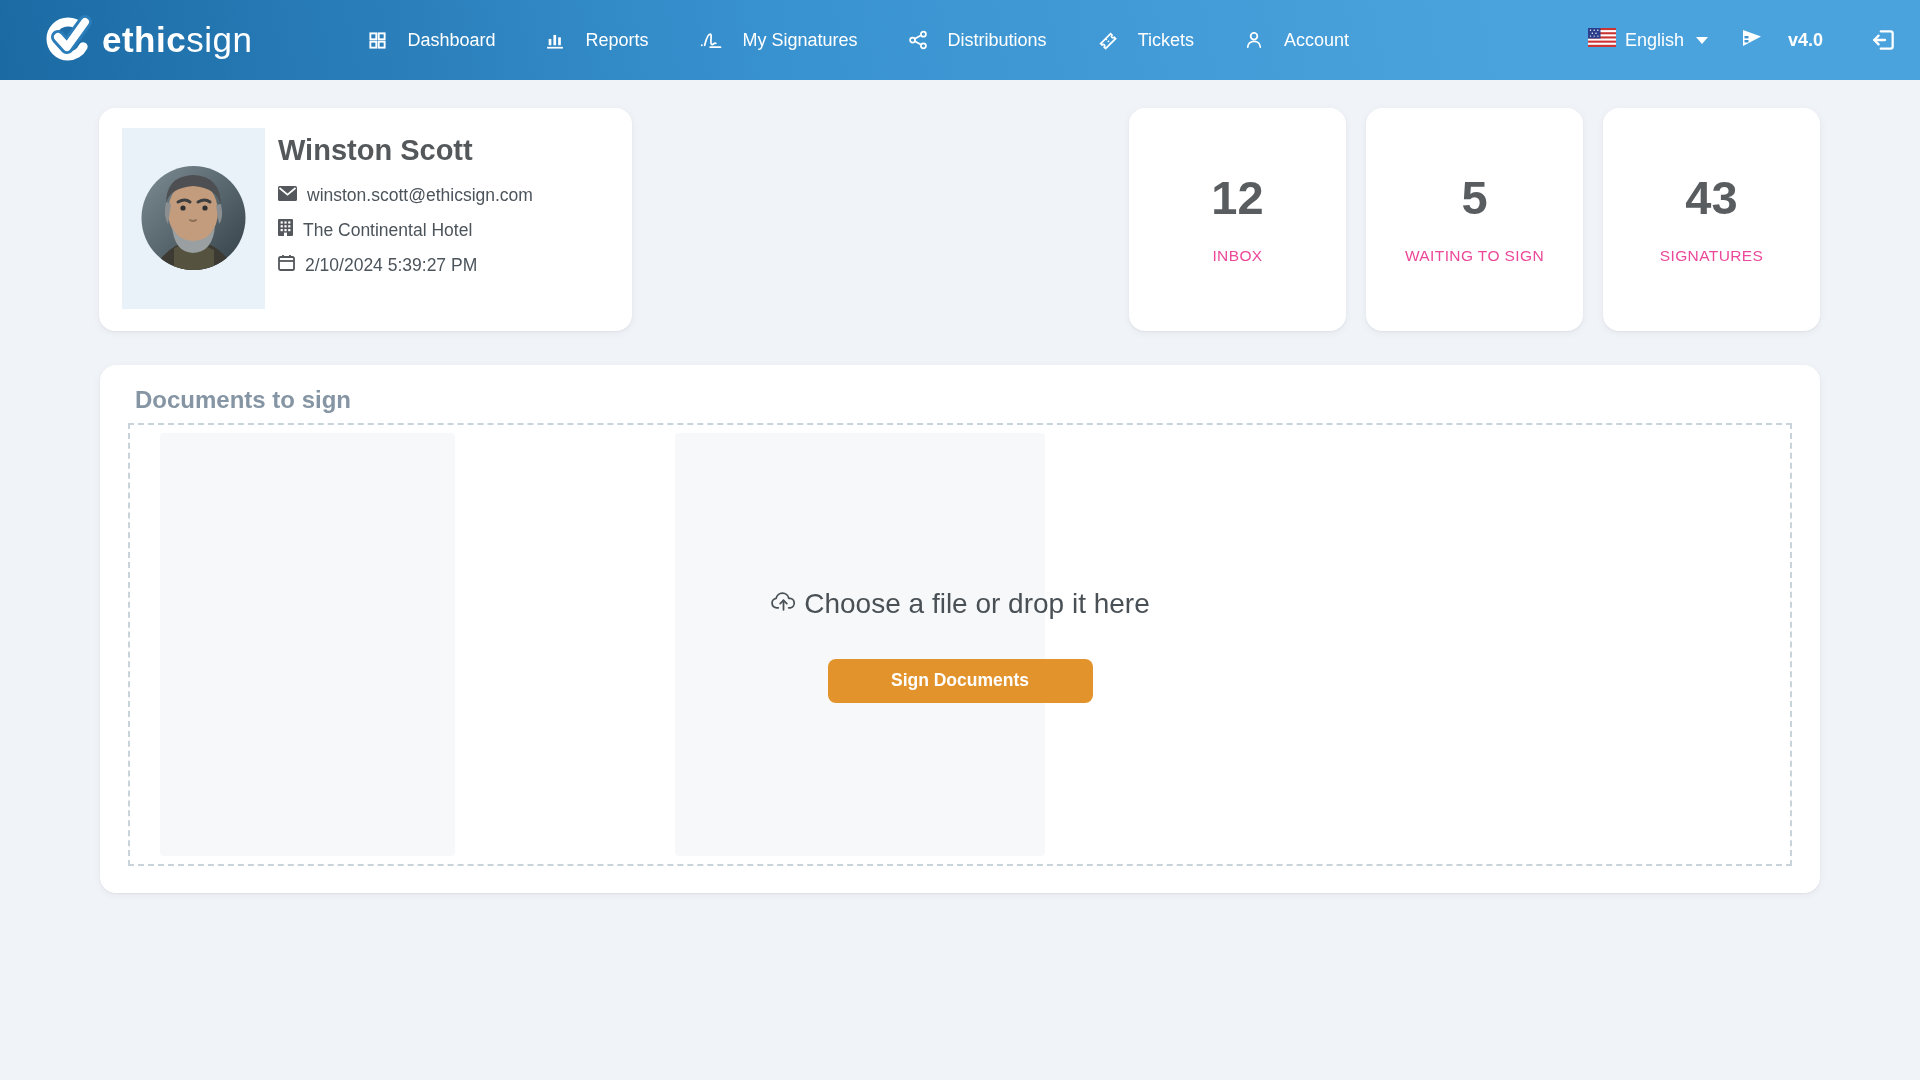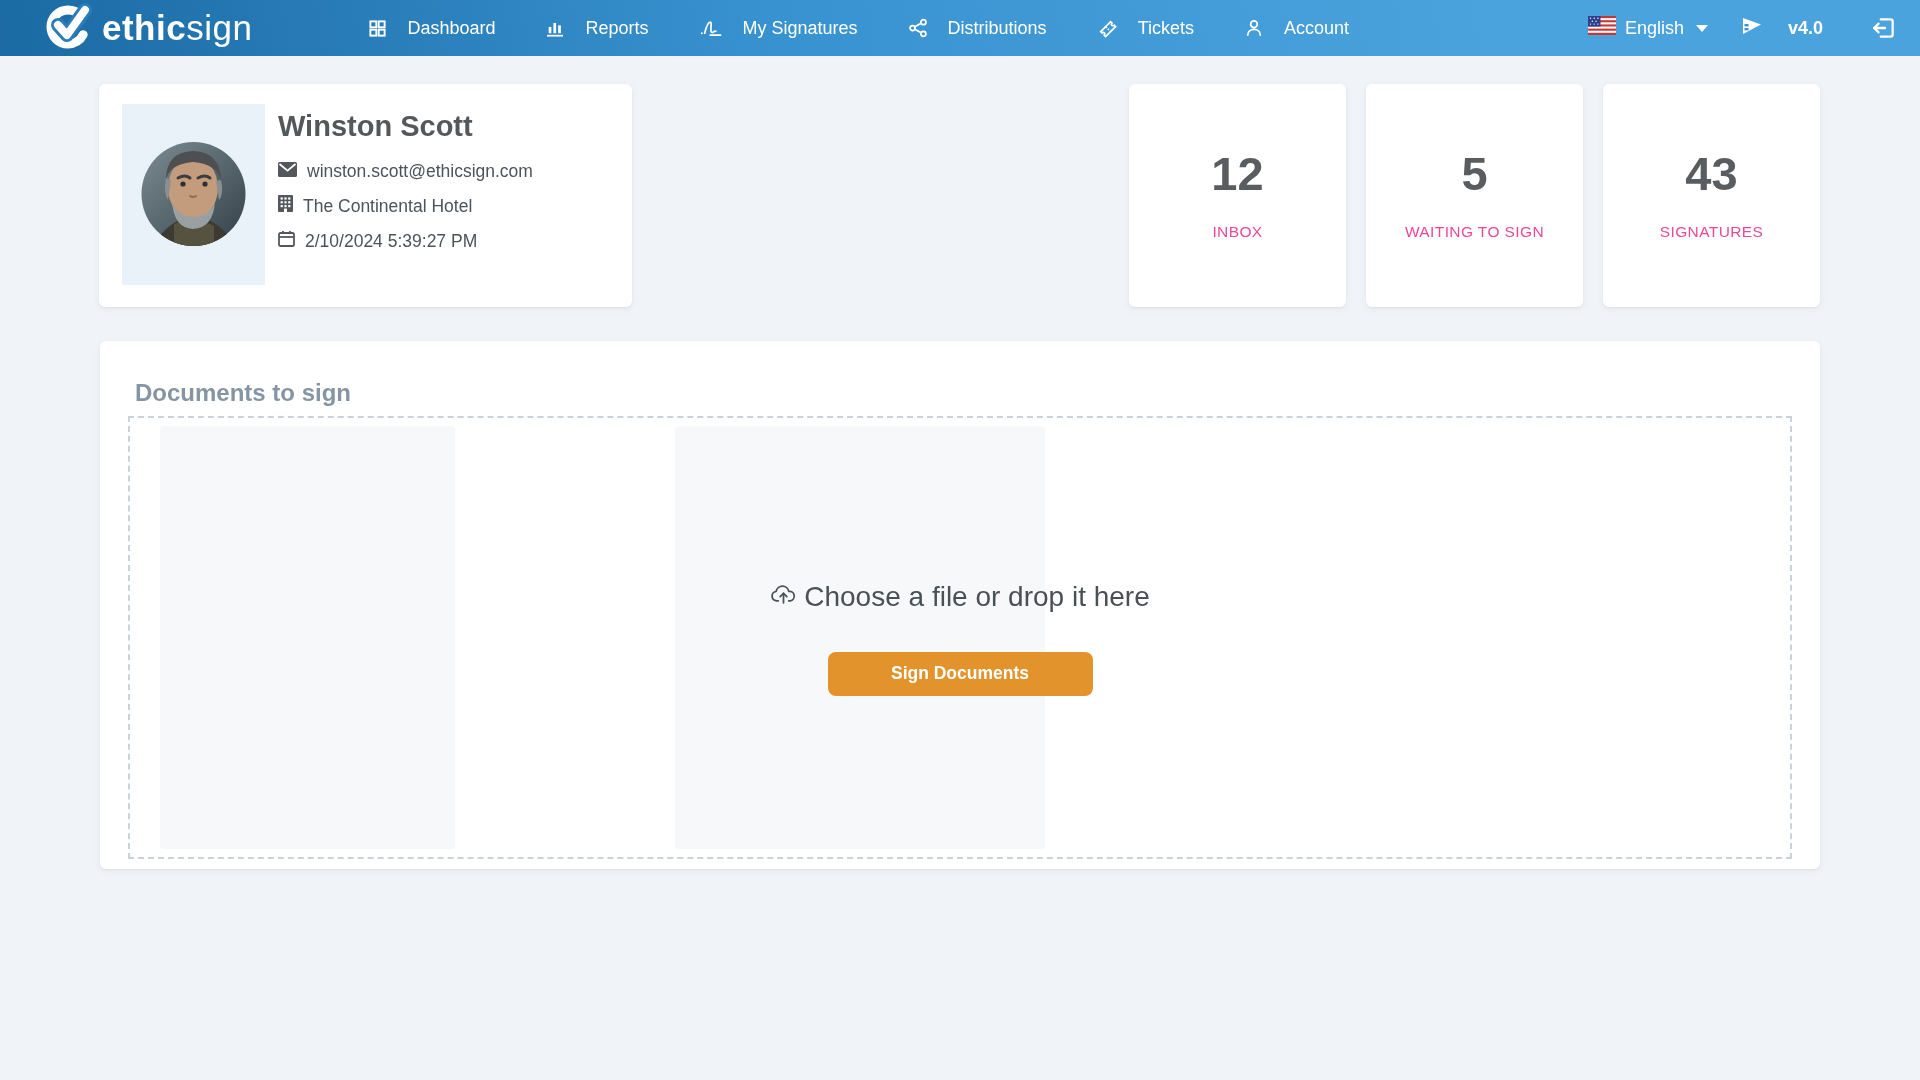--- a/index.html
+++ b/index.html
@@ -5,21 +5,21 @@
   * { margin:0; padding:0; box-sizing:border-box; }
   html,body { width:1920px; height:1080px; overflow:hidden; }
   body {
     font-family:"Liberation Sans", sans-serif;
     background:#f0f3f7;
     color:#4c545b;
   }
 
   
   .navbar {
-    height:56px;
+    height:80px;
     background:linear-gradient(80deg,#1b6aa4 0%,#3892cf 40%,#4ba3dd 78%,#4ba3dd 100%);
     display:flex; align-items:center;
     padding:0 23px 0 42px;
   }
   .logo { display:flex; align-items:center; gap:6px; cursor:pointer; }
   .logo-text { color:#fff; font-size:35px; letter-spacing:.5px; }
   .logo-text b { font-weight:800; }
   .logo-text span.light { font-weight:300; }
   .nav-menu { display:flex; align-items:center; gap:50px; margin-left:116px; }
   .nav-item {
@@ -33,21 +33,21 @@
   .version-group { display:flex; align-items:center; gap:24px; margin-left:30px; color:#fff; font-size:18px; font-weight:700; }
   .logout { margin-left:48px; cursor:pointer; display:flex; }
 
   
   .top-row {
     display:flex; align-items:stretch;
     margin:28px 100px 0 99px;
     height:223px;
   }
   .card {
-    background:#fff; border-radius:6px;
+    background:#fff; border-radius:16px;
     box-shadow:0 1px 2px rgba(30,50,70,.06), 0 2px 8px rgba(30,50,70,.05);
   }
   .profile-card {
     width:533px; display:flex; padding:20px 20px 20px 23px;
   }
   .avatar-box { width:143px; height:181px; background:#e9f1f9; flex:none; }
   .profile-details { margin-left:13px; padding-top:6px; }
   .profile-name { font-size:29px; font-weight:700; color:#54585b; margin-bottom:18px; }
   .profile-row { display:flex; align-items:center; gap:10px; font-size:17.5px; color:#4c545b; margin-bottom:13px; }
   .profile-row svg { flex:none; }
@@ -57,21 +57,21 @@
     width:217px; display:flex; flex-direction:column;
     align-items:center; justify-content:center; cursor:pointer;
   }
   .stat-value { font-size:47px; font-weight:700; color:#595d60; line-height:1; margin-bottom:26px; }
   .stat-label { font-size:15.5px; color:#ec4899; letter-spacing:.4px; }
 
   
   .documents-card {
     margin:34px 100px 0 100px;
     height:528px;
-    padding:38px 28px 22px 28px;
+    padding:21px 28px 22px 28px;
   }
   .section-title { font-size:24px; color:#8595a4; margin:0 0 9px 7px; }
   .dropzone {
     position:relative;
     height:443px;
     border:2px dashed #c9d3da;
     display:flex; flex-direction:column; align-items:center; justify-content:center;
     background:#fff;
     cursor:pointer;
   }

